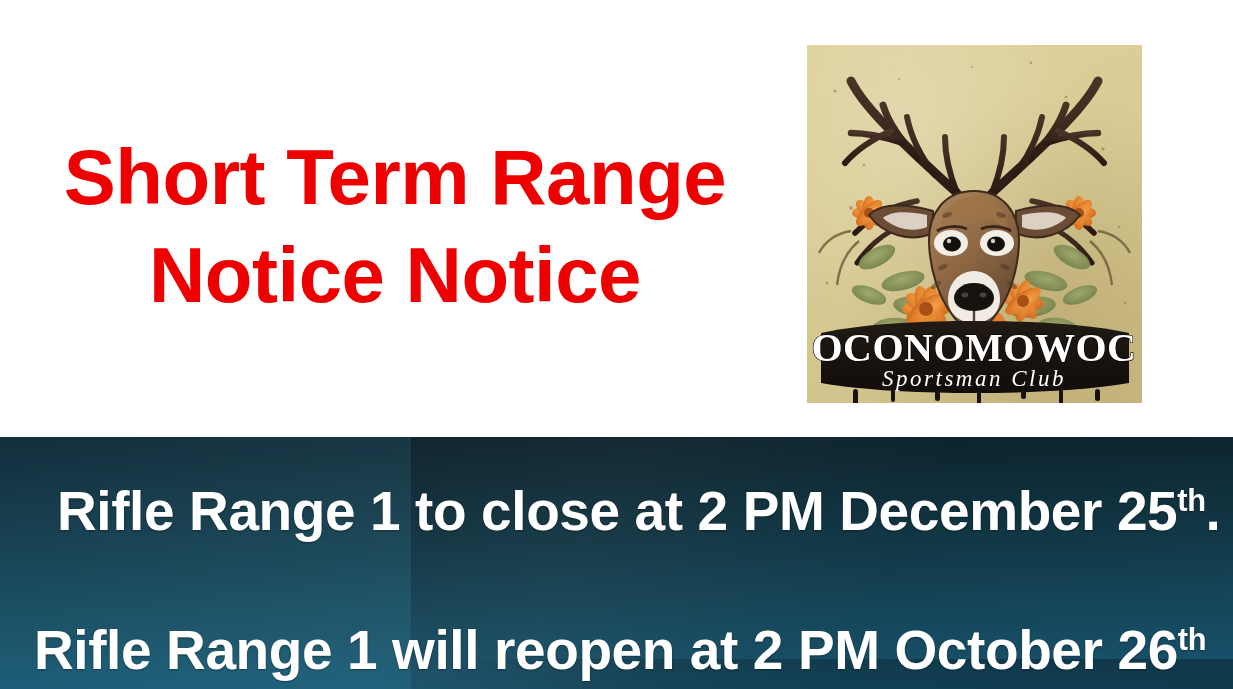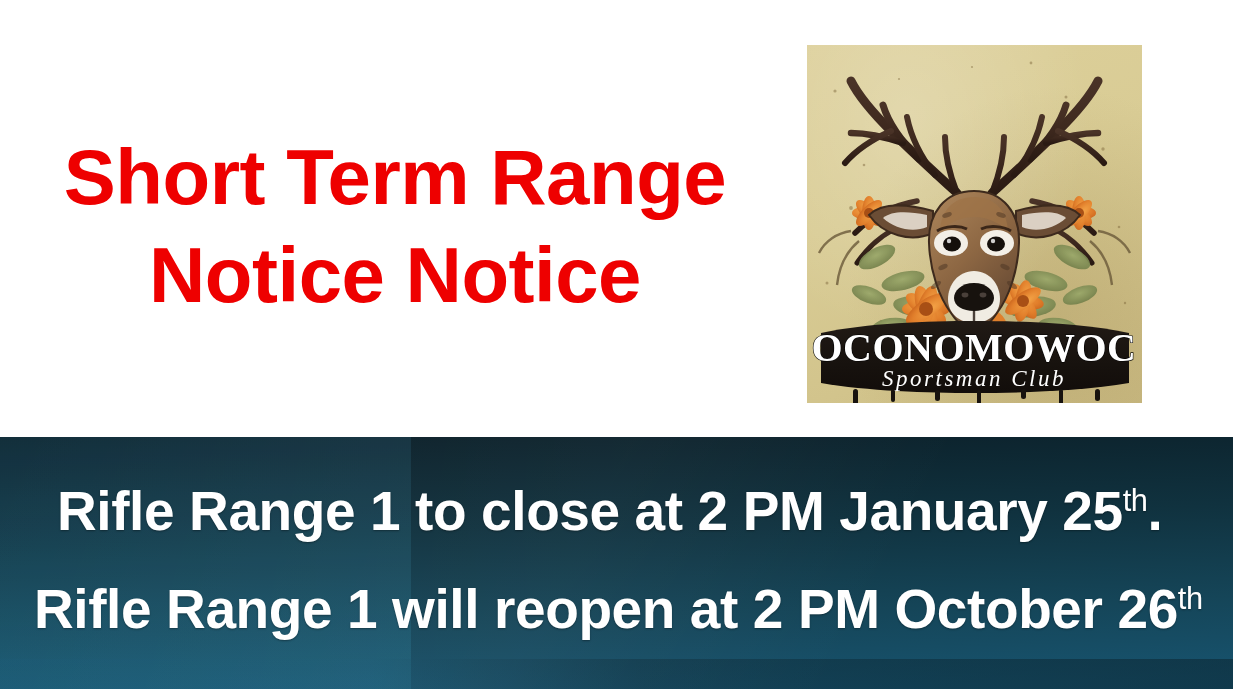--- a/index.html
+++ b/index.html
@@ -123,27 +123,27 @@
     color: #ffffff;
     font-family: "Liberation Sans", sans-serif;
     font-weight: bold;
     font-size: 55px;
     letter-spacing: -0.4px;
     white-space: nowrap;
     text-shadow: 0 1px 2px rgba(0,0,0,0.35);
   }
 
   #notice-line-1 { left: 57px; top: 447px; }
-  #notice-line-2 { left: 34px; top: 545px; }
+  #notice-line-2 { left: 34px; top: 586px; }
 
   .ord {
     font-size: 0.56em;
     vertical-align: super;
     line-height: 0;
-    font-weight: normal;
+    font-weight: bold;
   }
 </style>
 </head>
 <body>
 
 <div id="slide">
 
   <div id="top-section">
 
     <div id="title-block">
@@ -362,20 +362,20 @@
     </div>
   </div>
 
   <div id="notice-panel">
     <div id="panel-left-band"></div>
     <div id="panel-lower-band"></div>
     <div id="panel-sheen"></div>
   </div>
 
   <div class="notice-line" id="notice-line-1">
-    <span>Rifle Range 1 to close at 2 PM January 25</span><span class="ord">th</span><span>.</span>
+    <span>Rifle Range 1 to close at 2 PM December 25</span><span class="ord">th</span><span>.</span>
   </div>
 
   <div class="notice-line" id="notice-line-2">
     <span>Rifle Range 1 will reopen at 2 PM October 26</span><span class="ord">th</span><span></span>
   </div>
 
 </div>
 
 </body></html>

